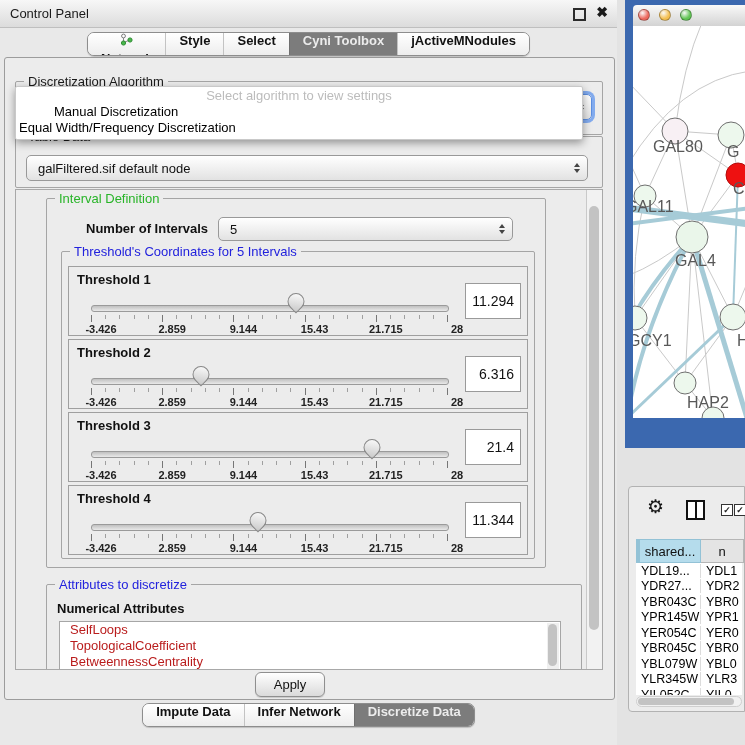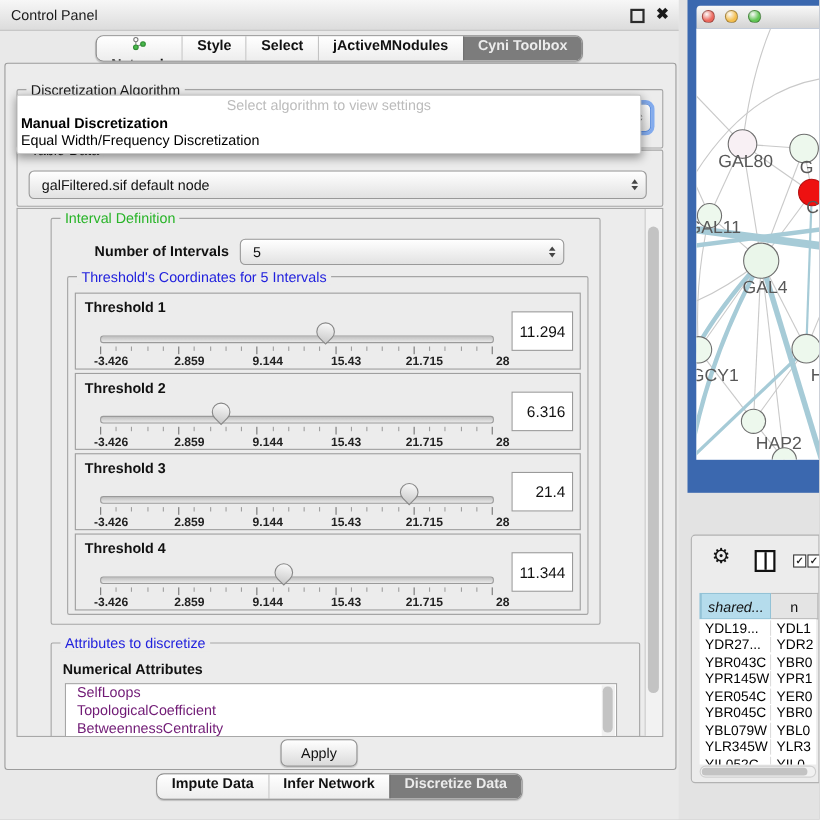--- a/index.html
+++ b/index.html
@@ -38,21 +38,21 @@
        display:flex;align-items:center;padding:0 24px 0 11px;box-sizing:border-box;}
   .combo.focused{box-shadow:0 0 0 3px #82abee;border-color:#5d8fe0;}
   .stepper{position:absolute;right:7px;top:50%;transform:translateY(-50%);display:flex;flex-direction:column;gap:2px;}
   .tri-up{width:0;height:0;border-left:3.5px solid transparent;border-right:3.5px solid transparent;border-bottom:4.5px solid #444;}
   .tri-down{width:0;height:0;border-left:3.5px solid transparent;border-right:3.5px solid transparent;border-top:4.5px solid #444;}
 
   .popup{position:absolute;left:10px;top:28px;width:566px;height:52px;background:#fff;
        border:1px solid #c9c9c9;border-radius:2px;box-shadow:0 3px 9px rgba(0,0,0,.38);z-index:40;}
   .popup-header{text-align:center;color:#bcbcbc;font-size:13px;height:17px;line-height:17px;}
   .popup-item{font-size:13px;color:#000;padding:0 3px;height:16px;line-height:16px;white-space:nowrap;}
-  .popup-item.bold{font-weight:bold;}
+  .popup-item.bold{font-weight:normal;margin-left:35px;}
 
   .scrollarea{position:absolute;left:10px;top:131px;width:586px;height:479px;border:1px solid #a8a8a8;
        background:#ececec;overflow:hidden;}
   .vscroll{position:absolute;right:0;top:0;width:15px;height:100%;background:#f2f2f2;border-left:1px solid #c9c9c9;}
   .vthumb{position:absolute;left:2px;top:16px;width:10px;height:424px;border-radius:5px;background:#c3c3c3;}
 
   .noi-label{position:absolute;left:39px;top:22px;font-size:13px;font-weight:bold;color:#111;}
 
   .thr-box{position:absolute;left:6px;width:458px;height:68px;border:1px solid #9f9f9f;background:#ececec;}
   .thr-label{position:absolute;left:8px;top:5px;font-size:13px;font-weight:bold;color:#111;}
@@ -64,21 +64,21 @@
   .ticks{position:absolute;left:0;top:10px;width:100%;height:7px;}
   .tick{position:absolute;top:0;width:1px;height:4px;background:#9f9f9f;}
   .tick.major{height:7px;background:#767676;}
   .tick-labels{position:absolute;left:10px;top:18px;width:100%;height:12px;}
   .tick-label{position:absolute;transform:translateX(-50%);font-size:11px;font-weight:600;color:#222;white-space:nowrap;}
   .value-box{position:absolute;right:6px;top:16px;width:56px;height:36px;background:#fff;border:1px solid #9a9a9a;
        font-size:14px;color:#111;display:flex;align-items:center;justify-content:flex-end;padding-right:6px;box-sizing:border-box;}
 
   .attrs-label{position:absolute;left:10px;top:16px;font-size:13px;font-weight:bold;color:#111;}
   .listbox{position:absolute;left:12px;top:36px;width:500px;height:90px;background:#fff;border:1px solid #a6a6a6;}
-  .list-item{font-size:13px;color:#701a75;line-height:16px;padding-left:10px;white-space:nowrap;}
+  .list-item{font-size:13px;color:#b91c1c;line-height:16px;padding-left:10px;white-space:nowrap;}
   .list-vscroll{position:absolute;right:1px;top:1px;bottom:1px;width:12px;background:#f0f0f0;}
   .list-vthumb{position:absolute;left:1px;top:1px;width:9px;height:42px;border-radius:5px;background:#c3c3c3;}
 
   .apply-btn{position:absolute;left:250px;top:614px;width:68px;height:23px;border:1px solid #8f8f8f;border-radius:6px;
        background:linear-gradient(#ffffff,#dadada);font-size:13px;color:#111;
        display:flex;align-items:center;justify-content:center;box-shadow:0 1px 1px rgba(0,0,0,.15);}
 
   
   .netwin{position:absolute;left:625px;top:0;width:120px;height:448px;background:#3b68af;}
   .net-titlebar{position:absolute;left:8px;top:5px;right:0;height:21px;
@@ -92,21 +92,21 @@
   .tablewin{position:absolute;left:628px;top:486px;width:117px;height:226px;background:#ececec;
        border:1px solid #b2b2b2;border-radius:4px 0 0 4px;box-sizing:border-box;}
   .gear{position:absolute;left:18px;top:9px;font-size:19px;color:#141414;line-height:22px;}
   .split-icon{position:absolute;left:57px;top:13px;width:15px;height:16px;border:2px solid #111;background:#fff;}
   .split-bar{position:absolute;left:50%;top:0;width:2px;height:100%;background:#111;transform:translateX(-50%);}
   .cb{position:absolute;top:17px;width:10px;height:10px;border:1.5px solid #333;background:#fff;
        font-size:9px;line-height:10px;text-align:center;font-weight:bold;color:#222;}
   .thead{position:absolute;left:7px;top:52px;height:24px;display:flex;}
   .th{box-sizing:border-box;font-size:13px;color:#111;display:flex;align-items:center;justify-content:center;
        border:1px solid #b6b6b6;border-left:none;background:#e4e4e4;overflow:hidden;white-space:nowrap;}
-  .th.first{border-left:2px solid #ef4444;font-style:italic;}
+  .th.first{border-left:4px solid #ef4444;}
   .th.sel{background:#b5dcec;border-color:#93c2d6;}
   .tbody{position:absolute;left:7px;top:76px;width:106px;height:132px;background:#fff;overflow:hidden;}
   .trow{display:flex;height:15.5px;font-size:12.5px;color:#000;align-items:center;}
   .td{box-sizing:border-box;padding-left:5px;white-space:nowrap;overflow:hidden;}
   .td1{width:64px;}
   .td2{width:42px;border-left:1px solid #dcdcdc;}
   .hscroll{position:absolute;left:7px;top:209px;width:106px;height:11px;background:#f1f1f1;
        border:1px solid #cfcfcf;border-radius:6px;box-sizing:border-box;}
   .hthumb{position:absolute;left:1px;top:1px;height:7px;width:96px;border-radius:4px;background:#c3c3c3;}
 </style>
@@ -135,25 +135,25 @@
               </svg>
             </span>
             <span>Network</span>
           </div>
           <div class="seg-item">
             <span>Style</span>
           </div>
           <div class="seg-item">
             <span>Select</span>
           </div>
+          <div class="seg-item selected">
+            <span>Cyni Toolbox</span>
+          </div>
           <div class="seg-item">
             <span>jActiveMNodules</span>
-          </div>
-          <div class="seg-item selected">
-            <span>Cyni Toolbox</span>
           </div>
         </div>
     </div>
 
     <div class="mainpanel">
 
       <div class="groupbox" style="left:10px;top:23px;width:586px;height:52px;">
         <span class="group-title">Discretization Algorithm</span>
         <div class="combo focused" style="left:10px;top:12px;width:566px;">
           <span class="stepper">

